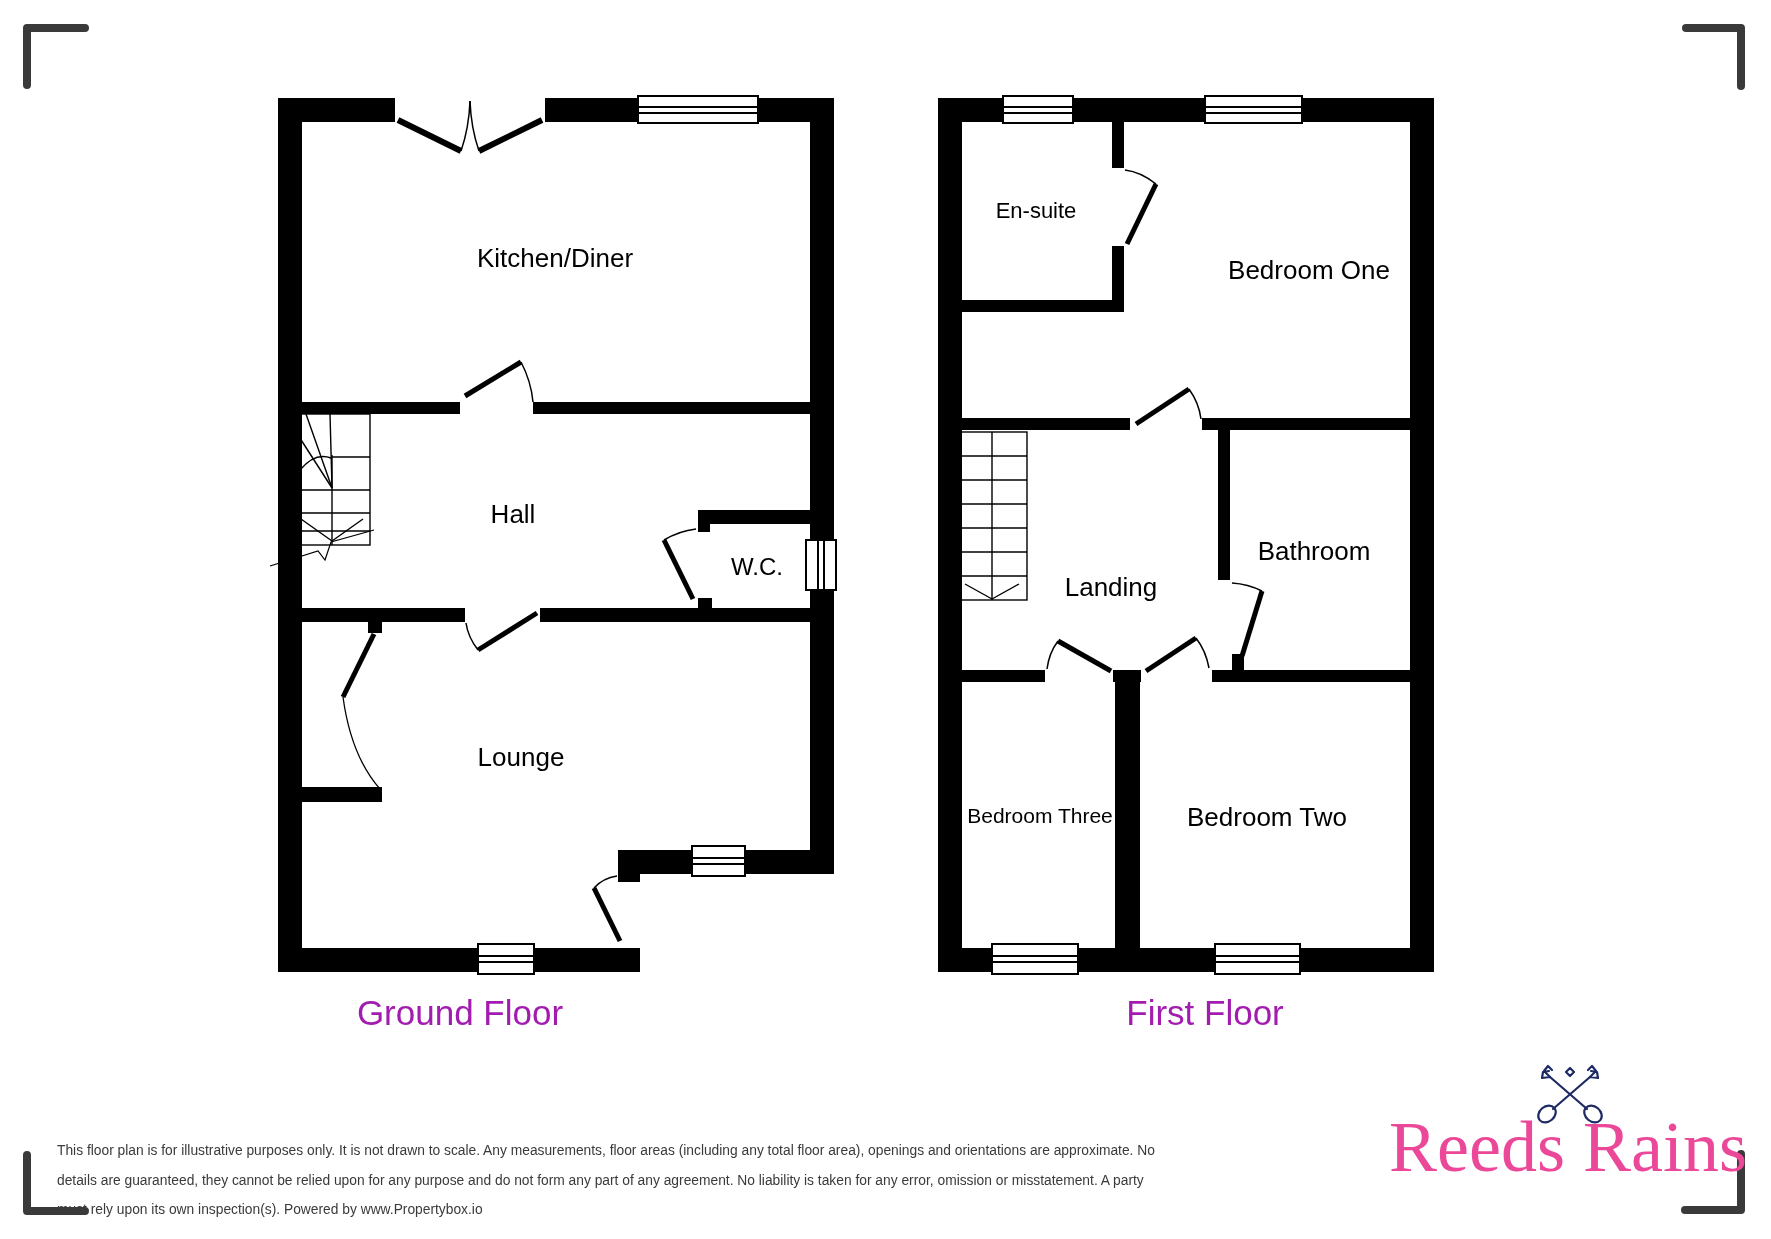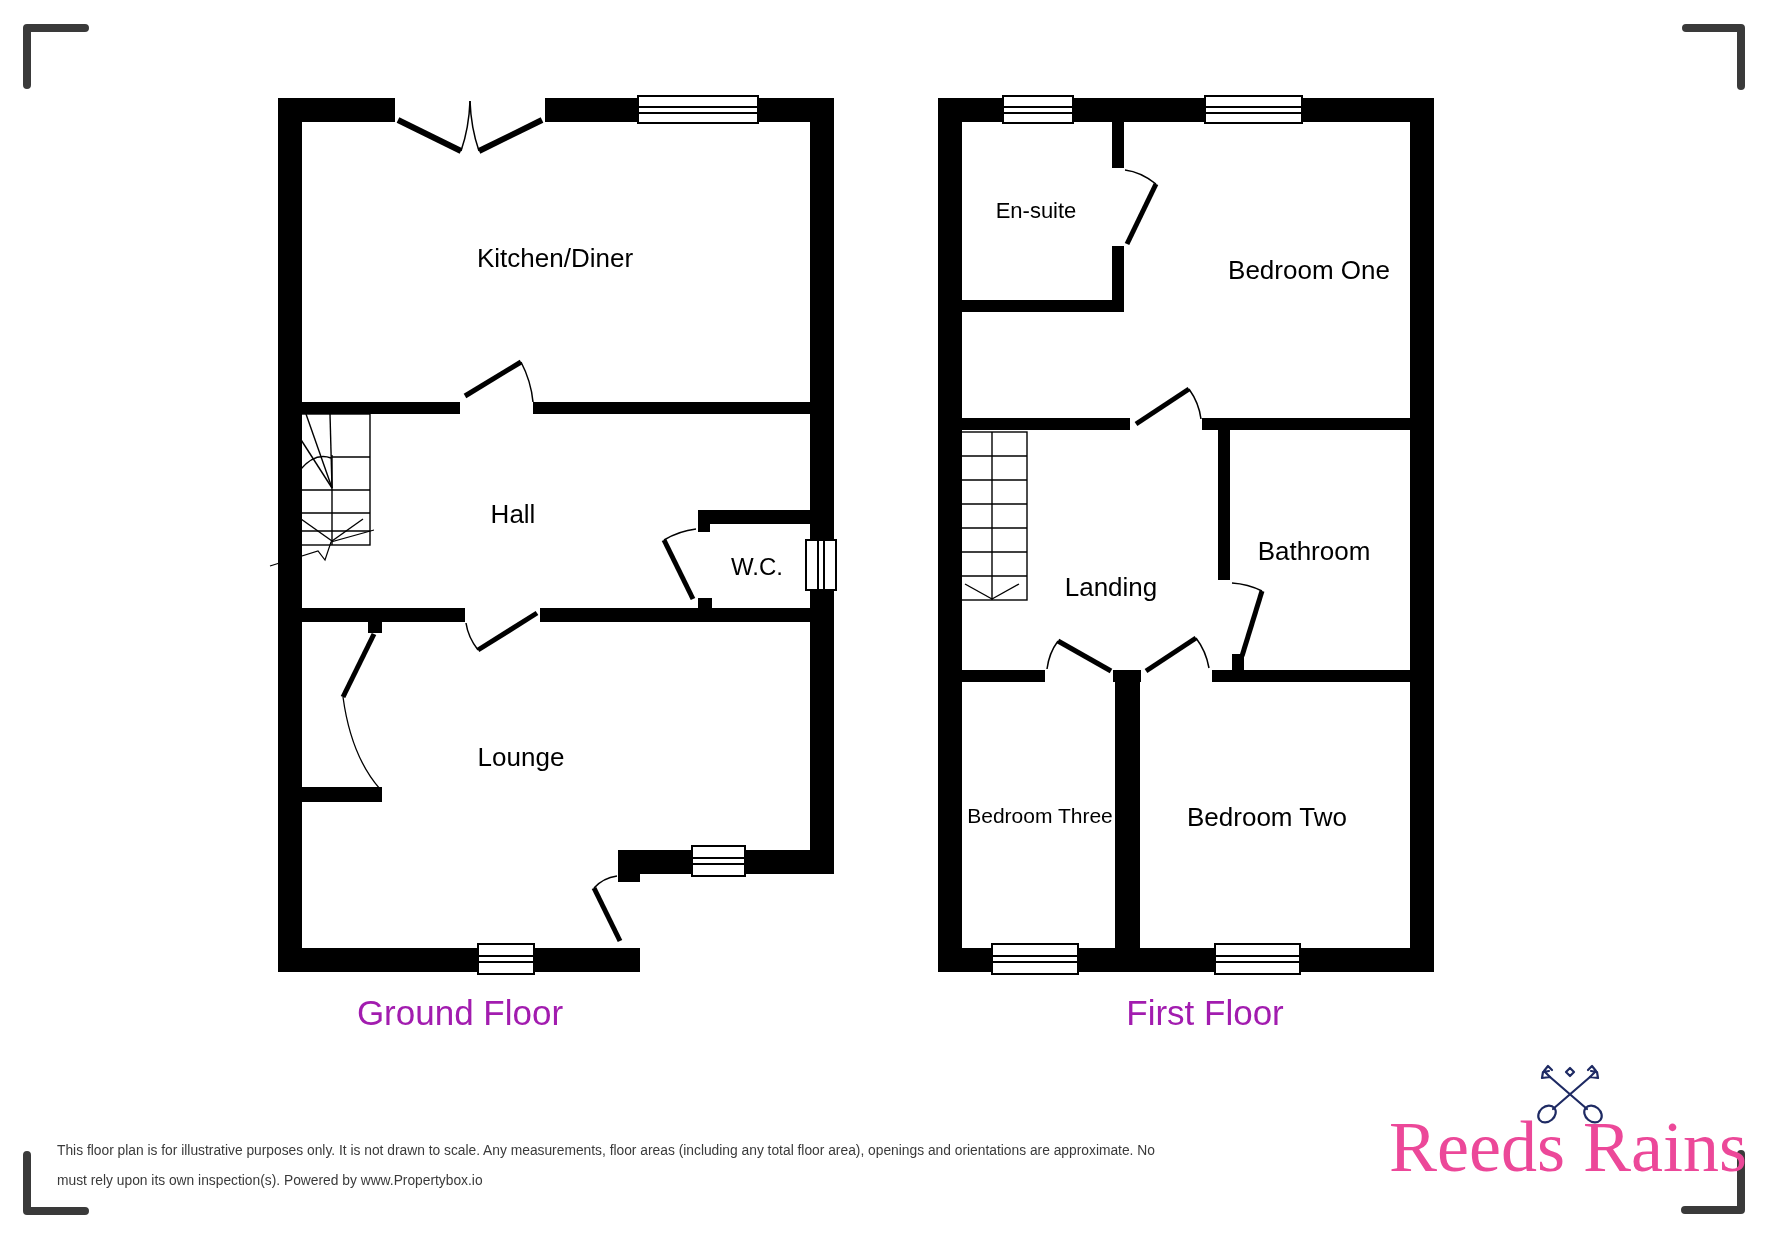--- a/index.html
+++ b/index.html
@@ -255,18 +255,19 @@
   <div class="room-label fs26" style="left:1111px;top:555px;margin-top:32px;">Landing</div>
   <div class="room-label fs26" style="left:1314px;top:551px;">Bathroom</div>
   <div class="room-label fs21" style="left:1040px;top:816px;">Bedroom Three</div>
   <div class="room-label fs26" style="left:1267px;top:817px;">Bedroom Two</div>
 
   <div class="floor-title" style="left:460px;top:1013px;">Ground Floor</div>
   <div class="floor-title" style="left:1205px;top:1013px;">First Floor</div>
 
   <div class="disclaimer">
     <div>This floor plan is for illustrative purposes only. It is not drawn to scale. Any measurements, floor areas (including any total floor area), openings and orientations are approximate. No</div>
+    <div>details are guaranteed, they cannot be relied upon for any purpose and do not form any part of any agreement. No liability is taken for any error, omission or misstatement. A party</div>
     <div>must rely upon its own inspection(s). Powered by www.Propertybox.io</div>
   </div>
 
   <div class="brand-name">Reeds Rains</div>
 
 </div>
 
 </body></html>

